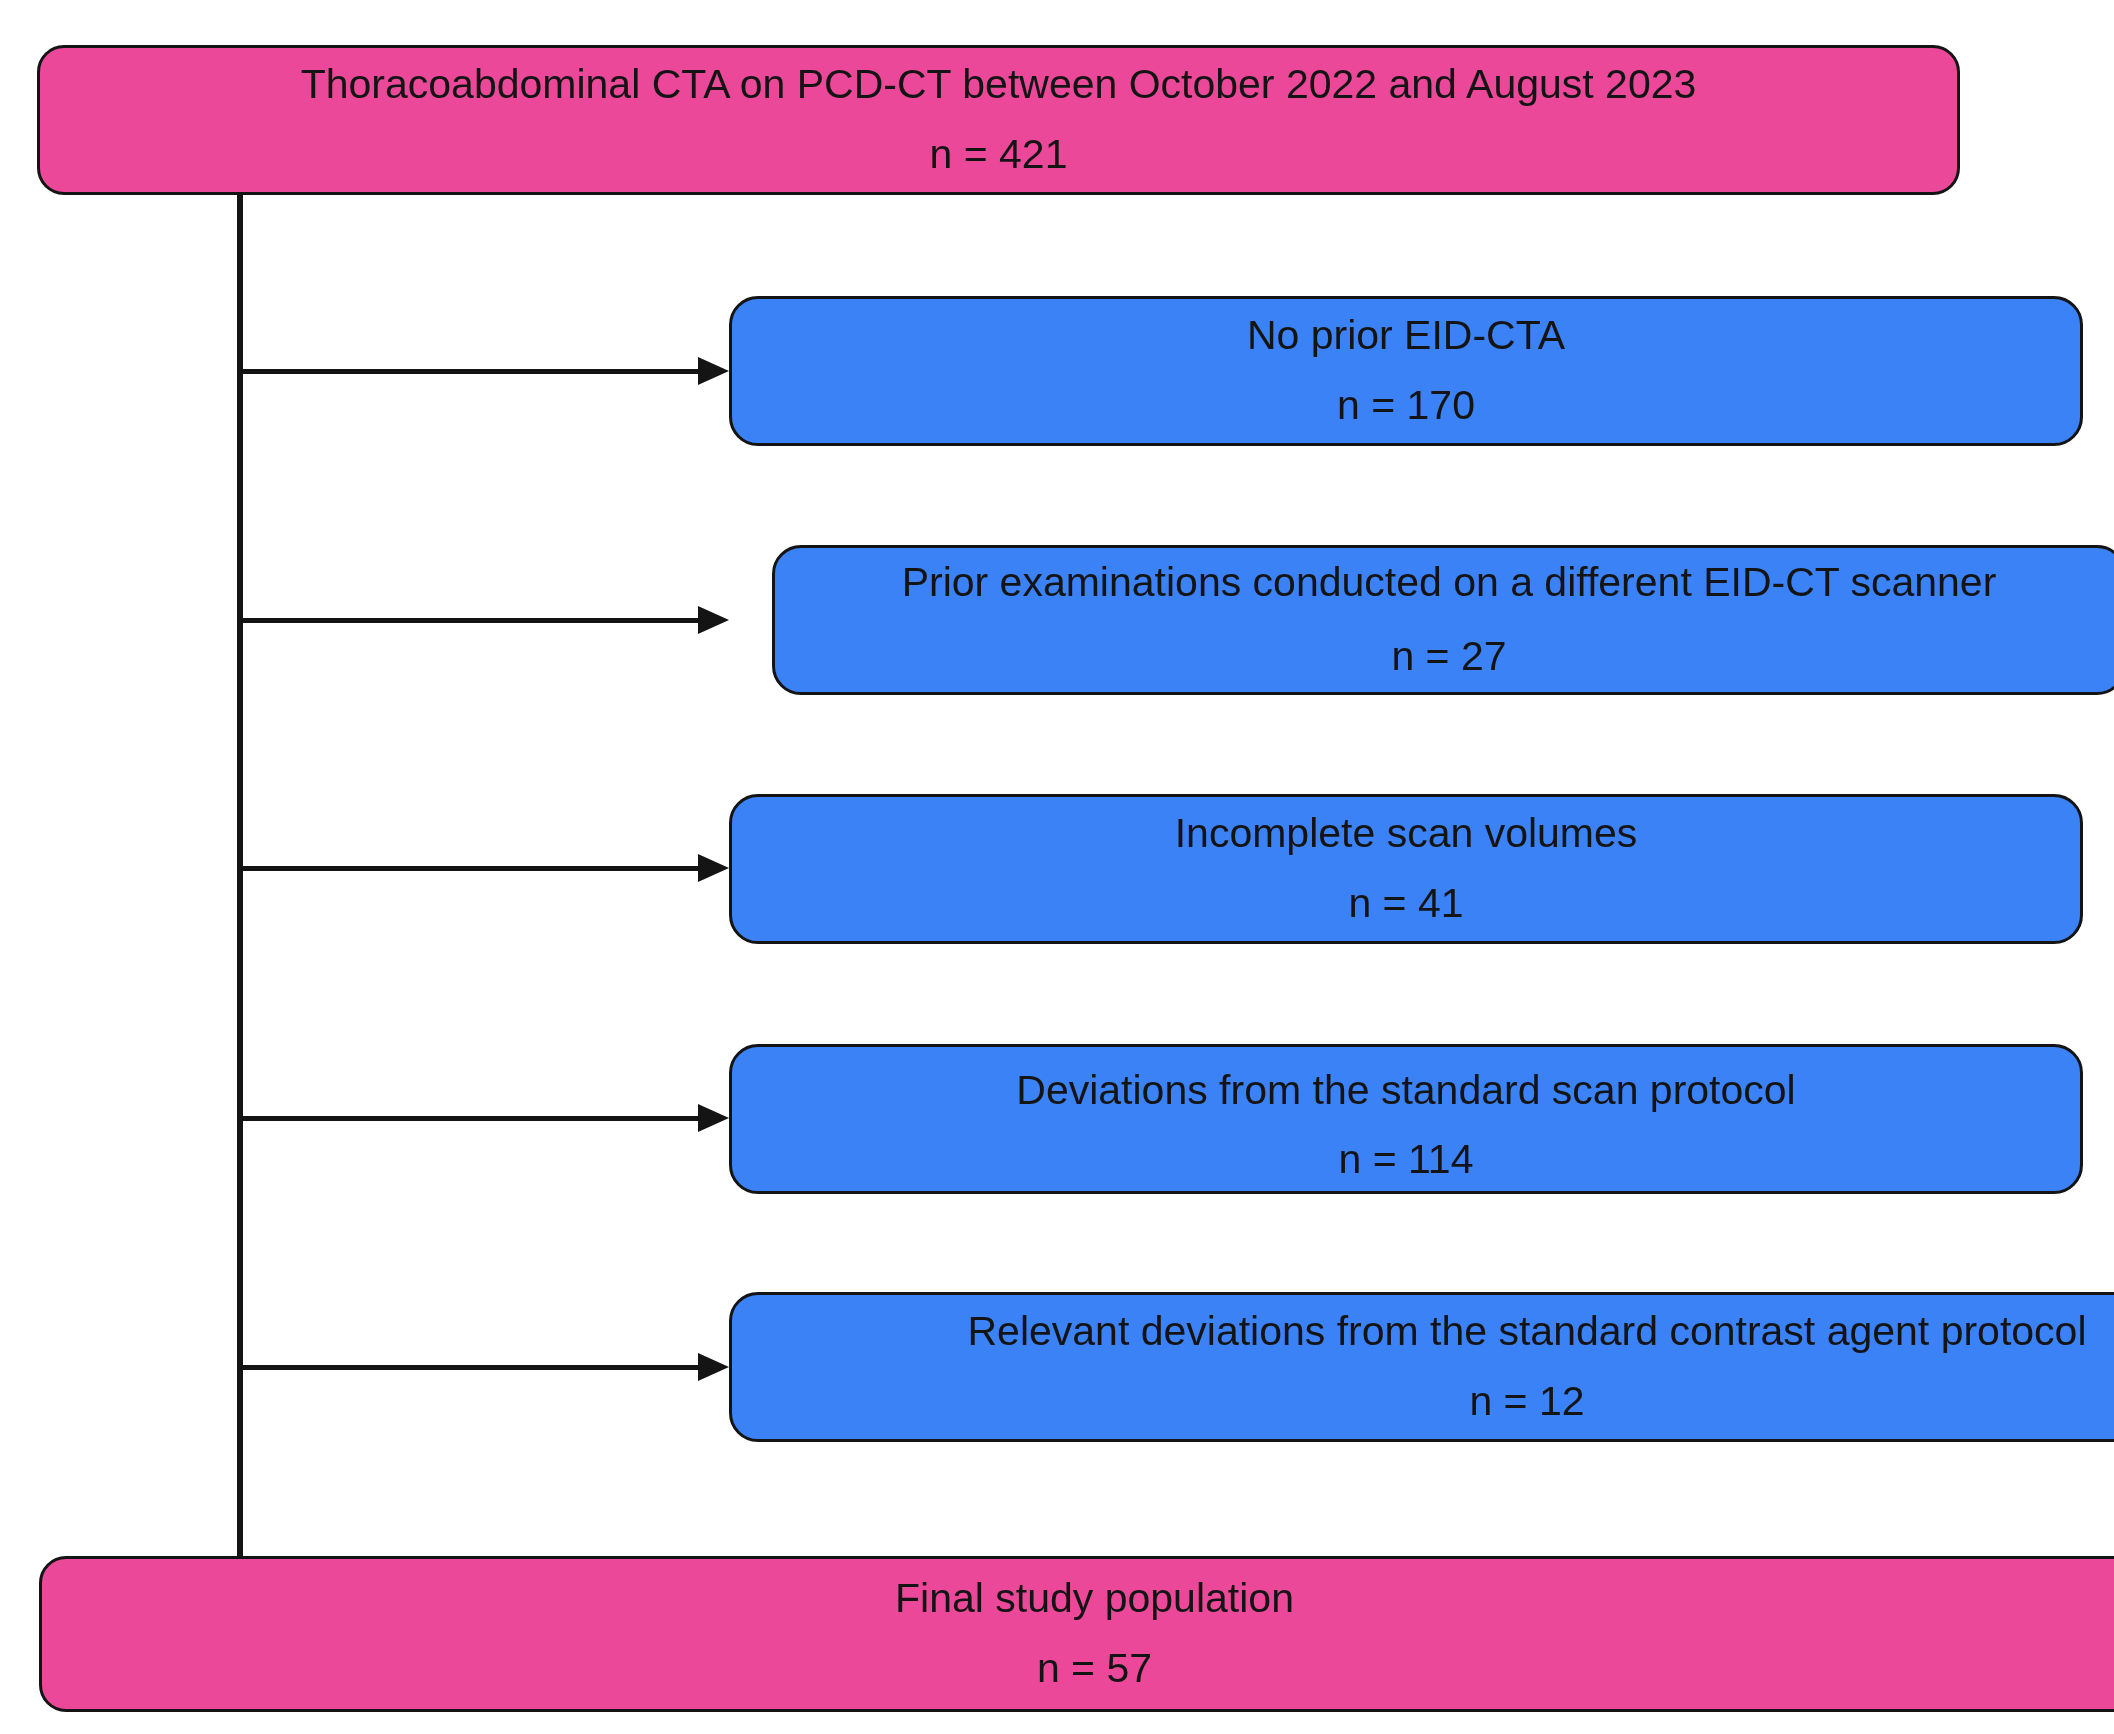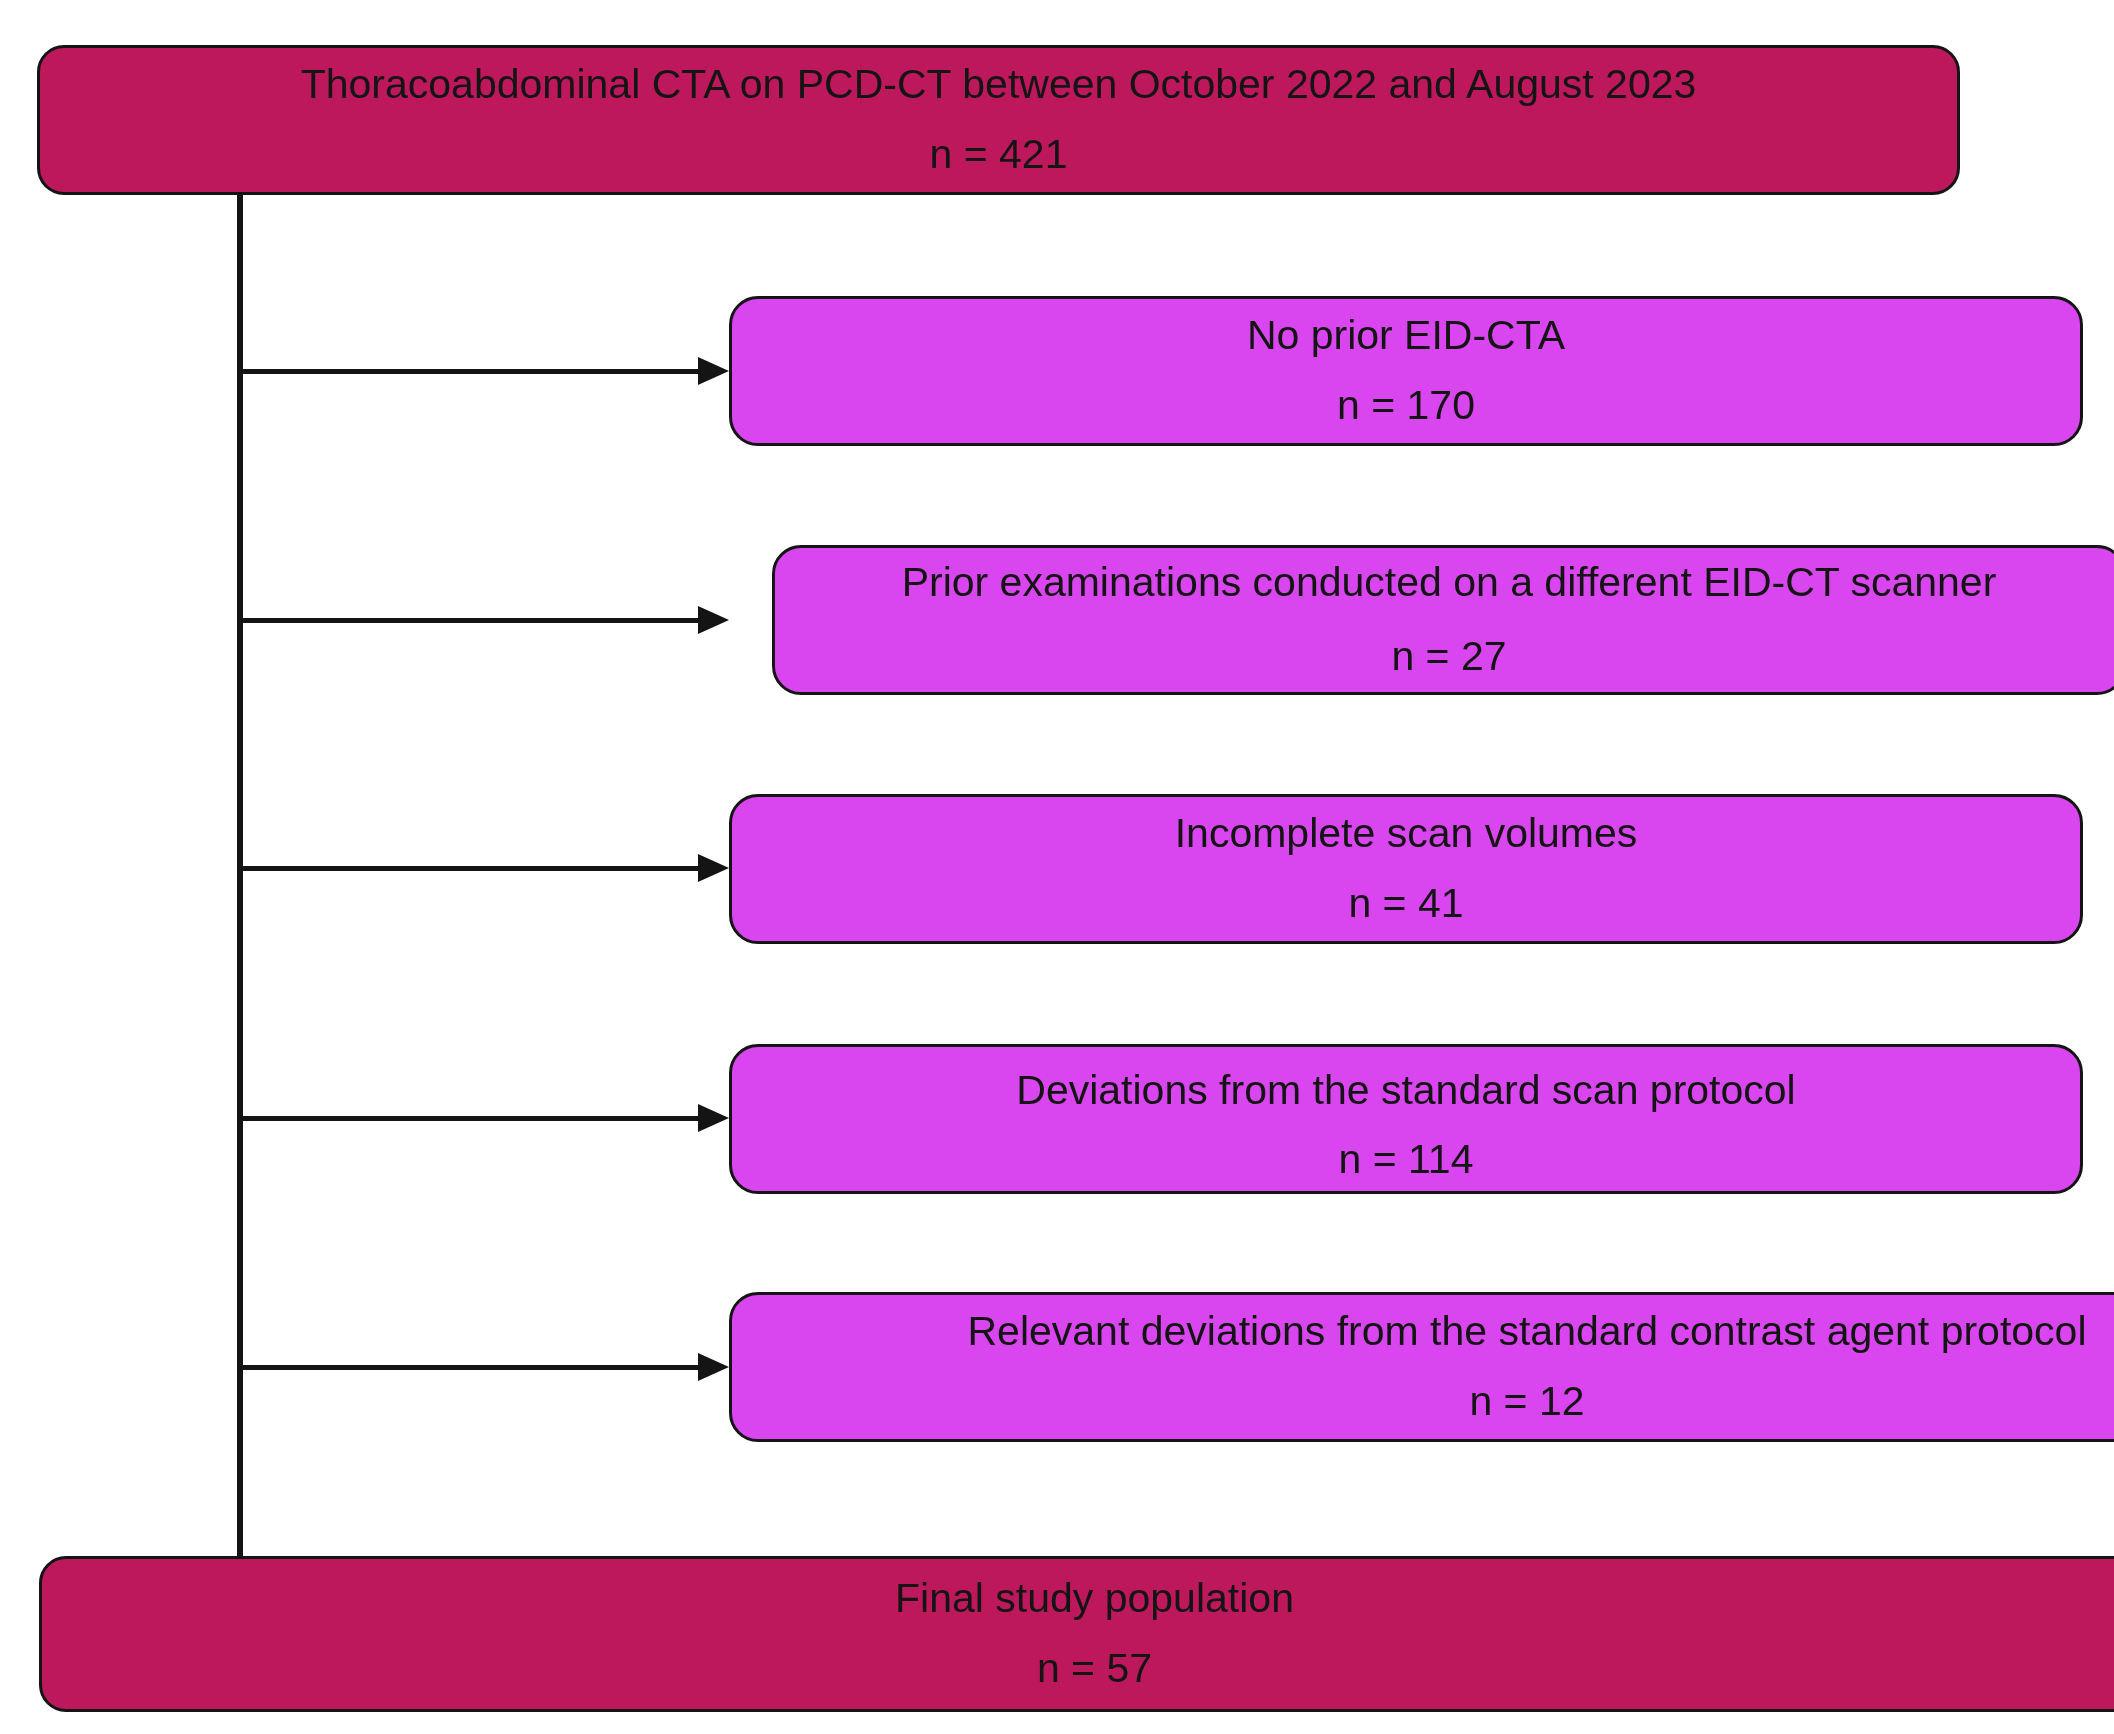--- a/index.html
+++ b/index.html
@@ -21,27 +21,27 @@
     align-items: center;
     justify-content: center;
     gap: 23.4px;
     text-align: center;
     font-size: 41px;
     line-height: 1.12;
     padding: 7.8px 29px;
   }
 
   .main-box {
-    background: #be185d;
+    background: #ec4899;
     border: 3.9px solid #141414;
     border-radius: 27px;
   }
 
   .excl-box {
-    background: #d946ef;
+    background: #3b82f6;
     border: 3.4px solid #141414;
     border-radius: 29px;
   }
 
   .vline {
     position: absolute;
     background: #141414;
   }
 
   .arrow { position: absolute; }

